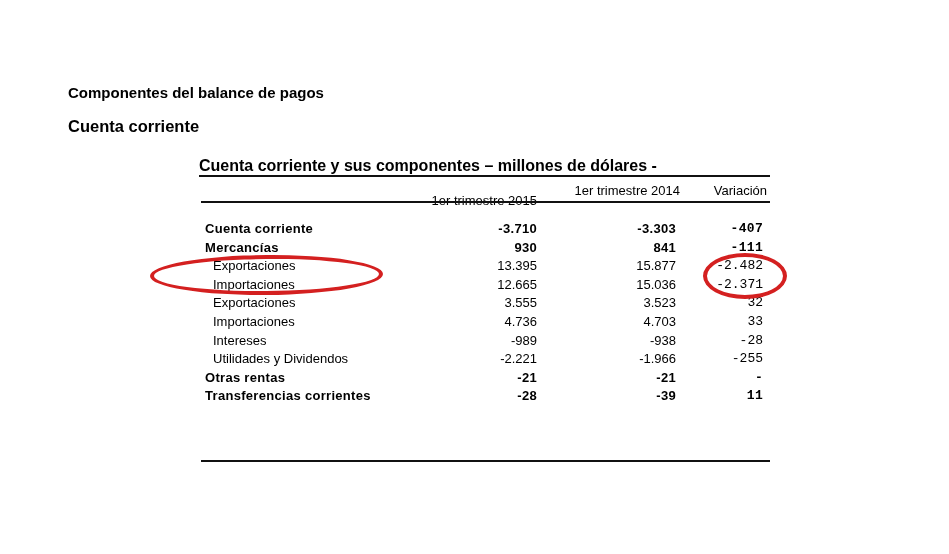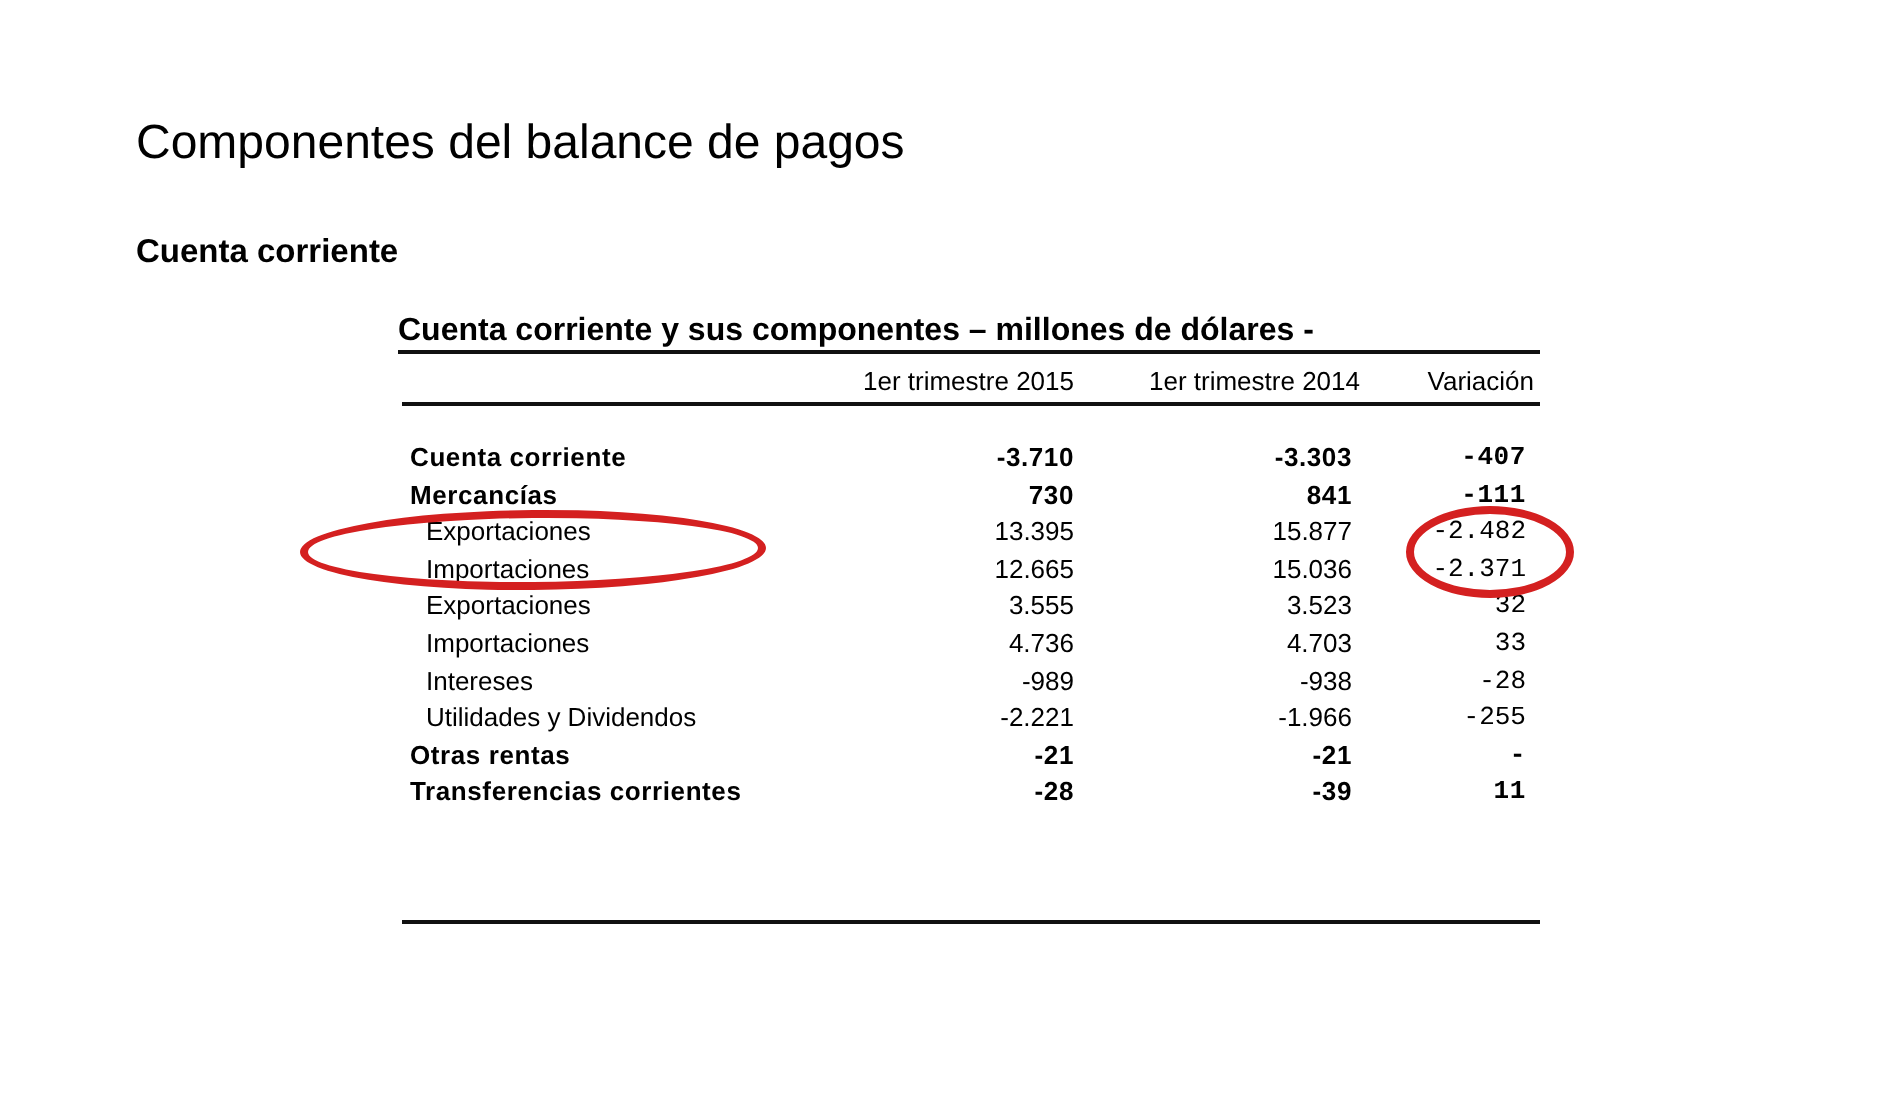--- a/index.html
+++ b/index.html
@@ -11,23 +11,23 @@
       width: 949px;
       height: 554px;
       position: relative;
       overflow: hidden;
       font-family: "Liberation Sans", sans-serif;
       color: #000;
     }
     .page-title {
       position: absolute;
       left: 68px;
-      top: 58px;
-      font-size: 24px;
-      font-weight: normal;
+      top: 84px;
+      font-size: 15px;
+      font-weight: bold;
       white-space: nowrap;
     }
     .section-title {
       position: absolute;
       left: 68px;
       top: 117px;
       font-size: 16.5px;
       font-weight: bold;
       white-space: nowrap;
     }
@@ -48,21 +48,21 @@
     .rule-header { left: 201px; top: 201px; width: 569px; }
     .rule-bottom { left: 201px; top: 460px; width: 569px; }
 
     .col-header {
       position: absolute;
       top: 183px;
       font-size: 13px;
       white-space: nowrap;
       text-align: right;
     }
-    .ch-1 { right: calc(949px - 537px); }
+    .ch-1 { right: calc(949px - 537px); margin-top: 10px; }
     .ch-2 { right: calc(949px - 680px); margin-left: 36px; }
     .ch-3 { right: calc(949px - 767px); }
 
     .rows {
       position: absolute;
       left: 0;
       top: 220px;
       width: 949px;
     }
     .row {
@@ -124,21 +124,21 @@
 
 <div class="rows">
   <div class="row bold">
     <span class="label">Cuenta corriente</span>
     <span class="v v1">-3.710</span>
     <span class="v v2">-3.303</span>
     <span class="v v3">-407</span>
   </div>
   <div class="row bold">
     <span class="label">Mercancías</span>
-    <span class="v v1">730</span>
+    <span class="v v1">930</span>
     <span class="v v2">841</span>
     <span class="v v3">-111</span>
   </div>
   <div class="row sub">
     <span class="label">Exportaciones</span>
     <span class="v v1">13.395</span>
     <span class="v v2">15.877</span>
     <span class="v v3">-2.482</span>
   </div>
   <div class="row sub">

